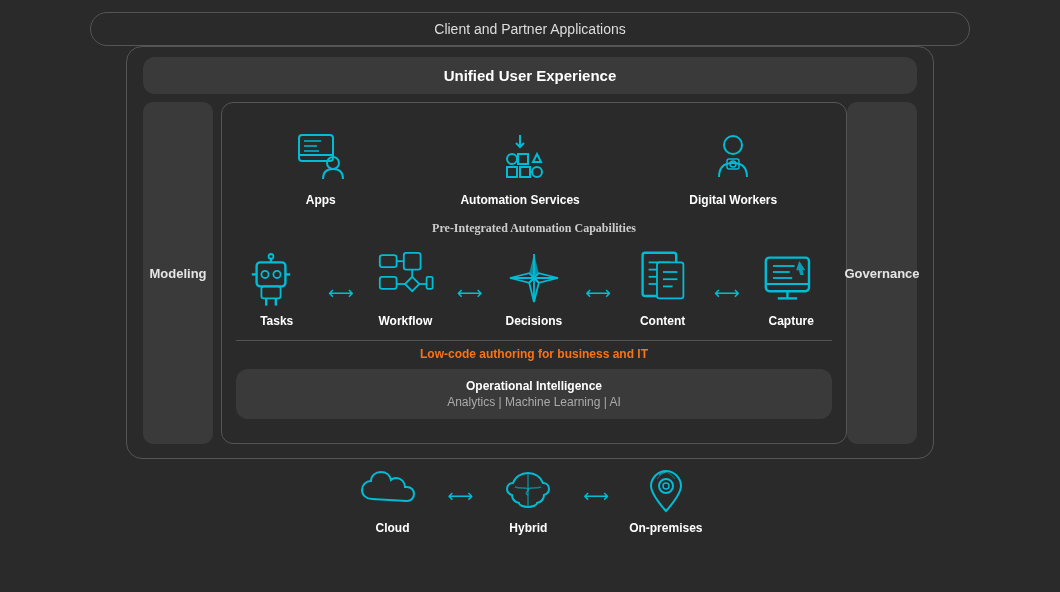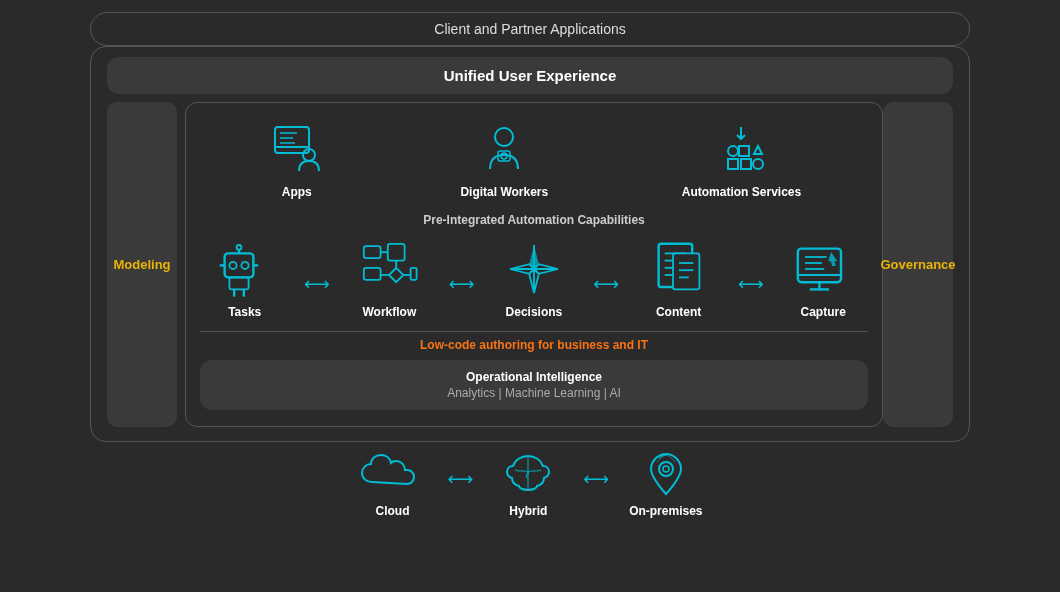--- a/index.html
+++ b/index.html
@@ -32,21 +32,21 @@
       text-align: center;
       font-size: 14px;
       font-weight: 500;
       color: #ddd;
       background: transparent;
       flex-shrink: 0;
     }
 
     
     .main-container {
-      width: 880px;
+      width: 808px;
       border: 1.5px solid #555;
       border-radius: 16px;
       padding: 10px 16px 14px;
       display: flex;
       flex-direction: column;
       gap: 8px;
       flex-shrink: 0;
     }
 
     
@@ -70,38 +70,38 @@
 
     .side-label {
       display: flex;
       align-items: center;
       justify-content: center;
       background: #3a3a3a;
       border-radius: 10px;
       padding: 12px 10px;
       font-size: 13px;
       font-weight: 600;
-      color: #eab308;
+      color: #e5e5e5;
       flex-shrink: 0;
       width: 70px;
       min-height: 280px;
     }
 
     .side-label.left {
       margin-right: 8px;
     }
     .side-label.right {
       margin-left: 0;
     }
 
     .center-content {
       flex: 1;
       border: 1.5px solid #555;
       border-radius: 12px;
-      padding: 16px 14px;
+      padding: 24px 14px;
       display: flex;
       flex-direction: column;
       align-items: center;
       gap: 8px;
     }
 
     
     .top-icons-row {
       display: flex;
       justify-content: space-around;
@@ -128,20 +128,21 @@
       color: #fff;
       text-align: center;
     }
 
     
     .section-label {
       font-size: 12px;
       font-weight: 600;
       color: #ccc;
       text-align: left;
+      font-family: Liberation Serif, serif;
     }
 
     
     .middle-icons-row {
       display: flex;
       justify-content: space-around;
       align-items: flex-end;
       width: 100%;
       padding: 4px 0;
     }
@@ -225,46 +226,46 @@
 
               <circle cx="42" cy="36" r="6" stroke="#00bcd4" stroke-width="2"></circle>
               <path d="M32 52 C32 45 36 42 42 42 C48 42 52 45 52 52" stroke="#00bcd4" stroke-width="2" fill="none"></path>
             </svg>
             <span class="icon-label">Apps</span>
           </div>
 
           <div class="icon-item">
             <svg class="icon-svg" viewBox="0 0 60 60" fill="none" xmlns="http://www.w3.org/2000/svg">
 
-              <circle cx="30" cy="18" r="9" stroke="#00bcd4" stroke-width="2"></circle>
-
-              <path d="M16 50 C16 40 22 36 30 36 C38 36 44 40 44 50" stroke="#00bcd4" stroke-width="2" fill="none"></path>
-
-              <rect x="24" y="32" width="12" height="10" rx="2" stroke="#00bcd4" stroke-width="1.5" fill="none"></rect>
-              <circle cx="30" cy="37" r="3" stroke="#00bcd4" stroke-width="1.5"></circle>
-            </svg>
-            <span class="icon-label">Digital Workers</span>
-          </div>
-
-          <div class="icon-item">
-            <svg class="icon-svg" viewBox="0 0 60 60" fill="none" xmlns="http://www.w3.org/2000/svg">
-
               <line x1="30" y1="8" x2="30" y2="20" stroke="#00bcd4" stroke-width="2"></line>
               <polyline points="26,16 30,20 34,16" stroke="#00bcd4" stroke-width="2" fill="none"></polyline>
 
               <circle cx="22" cy="32" r="5" stroke="#00bcd4" stroke-width="2"></circle>
               <rect x="28" y="27" width="10" height="10" stroke="#00bcd4" stroke-width="2"></rect>
 
               <polygon points="47,27 43,35 51,35" stroke="#00bcd4" stroke-width="2" fill="none"></polygon>
 
               <rect x="17" y="40" width="10" height="10" stroke="#00bcd4" stroke-width="2"></rect>
               <rect x="30" y="40" width="10" height="10" stroke="#00bcd4" stroke-width="2"></rect>
               <circle cx="47" cy="45" r="5" stroke="#00bcd4" stroke-width="2"></circle>
             </svg>
             <span class="icon-label">Automation Services</span>
+          </div>
+
+          <div class="icon-item">
+            <svg class="icon-svg" viewBox="0 0 60 60" fill="none" xmlns="http://www.w3.org/2000/svg">
+
+              <circle cx="30" cy="18" r="9" stroke="#00bcd4" stroke-width="2"></circle>
+
+              <path d="M16 50 C16 40 22 36 30 36 C38 36 44 40 44 50" stroke="#00bcd4" stroke-width="2" fill="none"></path>
+
+              <rect x="24" y="32" width="12" height="10" rx="2" stroke="#00bcd4" stroke-width="1.5" fill="none"></rect>
+              <circle cx="30" cy="37" r="3" stroke="#00bcd4" stroke-width="1.5"></circle>
+            </svg>
+            <span class="icon-label">Digital Workers</span>
           </div>
         </div>
 
         <div class="section-label">Pre-Integrated Automation Capabilities</div>
 
         <div class="middle-icons-row">
 
           <div class="icon-item">
             <svg class="icon-svg" viewBox="0 0 50 50" fill="none" xmlns="http://www.w3.org/2000/svg">
 

